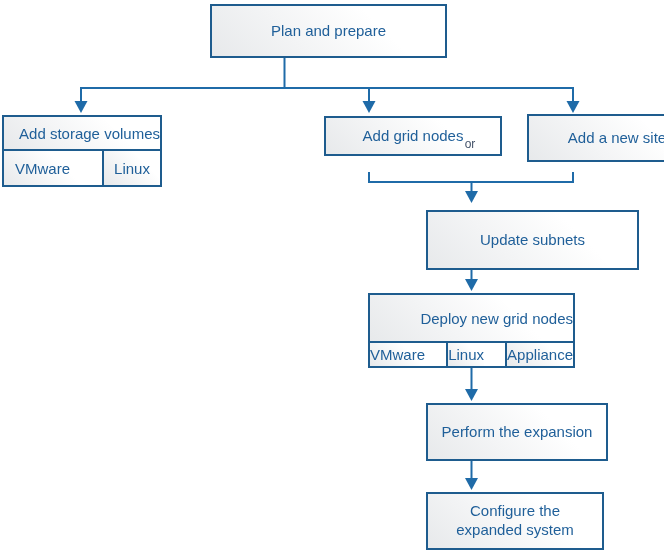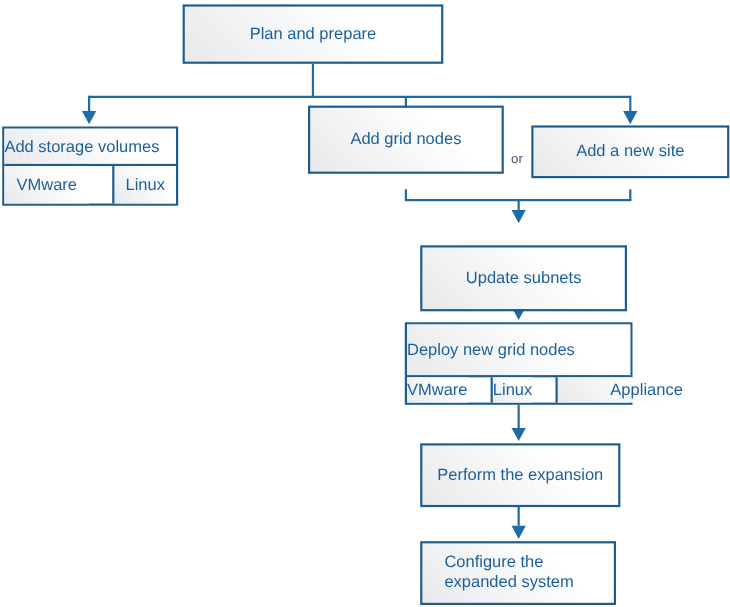--- a/index.html
+++ b/index.html
@@ -41,37 +41,39 @@
 
   .node {
     position: absolute;
     border: 2px solid var(--border);
     background: linear-gradient(225deg, var(--box-fill-start) 30%, var(--box-fill-end) 100%);
     color: var(--text);
     font-size: 15px;
     display: flex;
     align-items: center;
     justify-content: center;
+    text-align: center;
     line-height: 1.25;
+    margin-left: 44px;
   }
 
   .table-node {
     position: absolute;
     border: 2px solid var(--border);
     color: var(--text);
     font-size: 15px;
     display: flex;
     flex-direction: column;
   }
   .table-node .hdr {
     border-bottom: 2px solid var(--border);
     background: linear-gradient(225deg, var(--box-fill-start) 30%, var(--box-fill-end) 100%);
     display: flex;
     align-items: center;
-    justify-content: flex-start;
+    justify-content: flex-end;
   }
   .table-node .row { display: flex; flex: 1; gap: 21px; }
   .table-node .cell {
     background: linear-gradient(225deg, var(--box-fill-start) 30%, var(--box-fill-end) 100%);
     display: flex;
     align-items: center;
     justify-content: center;
   }
   .table-node .cell + .cell { border-left: 2px solid var(--border); }
 
@@ -83,29 +85,29 @@
     align-items: center;
     justify-content: center;
   }
 
   
   #node-plan        { left: 166px; top: 4px;   width: 237px; height: 54px; }
   #node-add-storage { left: 2px;   top: 115px; width: 160px; height: 72px; }
   #node-add-storage .hdr { height: 34px; }
   #node-add-storage .cell-0 { width: 77px; }
   #node-add-storage .cell-1 { flex: 1; }
-  #node-add-grid    { left: 280px; top: 96px; width: 178px; height: 62px; }
+  #node-add-grid    { left: 280px; top: 116px; width: 178px; height: 40px; }
   #or-label         { left: 456px; top: 132px; width: 28px;  height: 24px; }
   #node-add-site    { left: 483px; top: 114px; width: 180px; height: 48px; }
-  #node-update      { left: 382px; top: 223px; width: 188px; height: 60px; }
+  #node-update      { left: 382px; top: 210px; width: 213px; height: 60px; }
   #node-deploy      { left: 368px; top: 293px; width: 207px; height: 75px; }
   #node-deploy .hdr { height: 48px; }
   #node-deploy .cell-0 { width: 74px; }
   #node-deploy .cell-1 { width: 54px; }
-  #node-deploy .cell-2 { flex: 1; padding-left: 48px; }
+  #node-deploy .cell-2 { flex: 1; }
   #node-perform     { left: 382px; top: 403px; width: 182px; height: 58px; }
   #node-configure   { left: 382px; top: 492px; width: 178px; height: 58px; padding: 2px 20px; }
 </style>
 </head>
 <body>
 
 <div class="canvas">
 
   <svg class="connectors" viewBox="0 0 664 552" xmlns="http://www.w3.org/2000/svg" aria-hidden="true">
 

